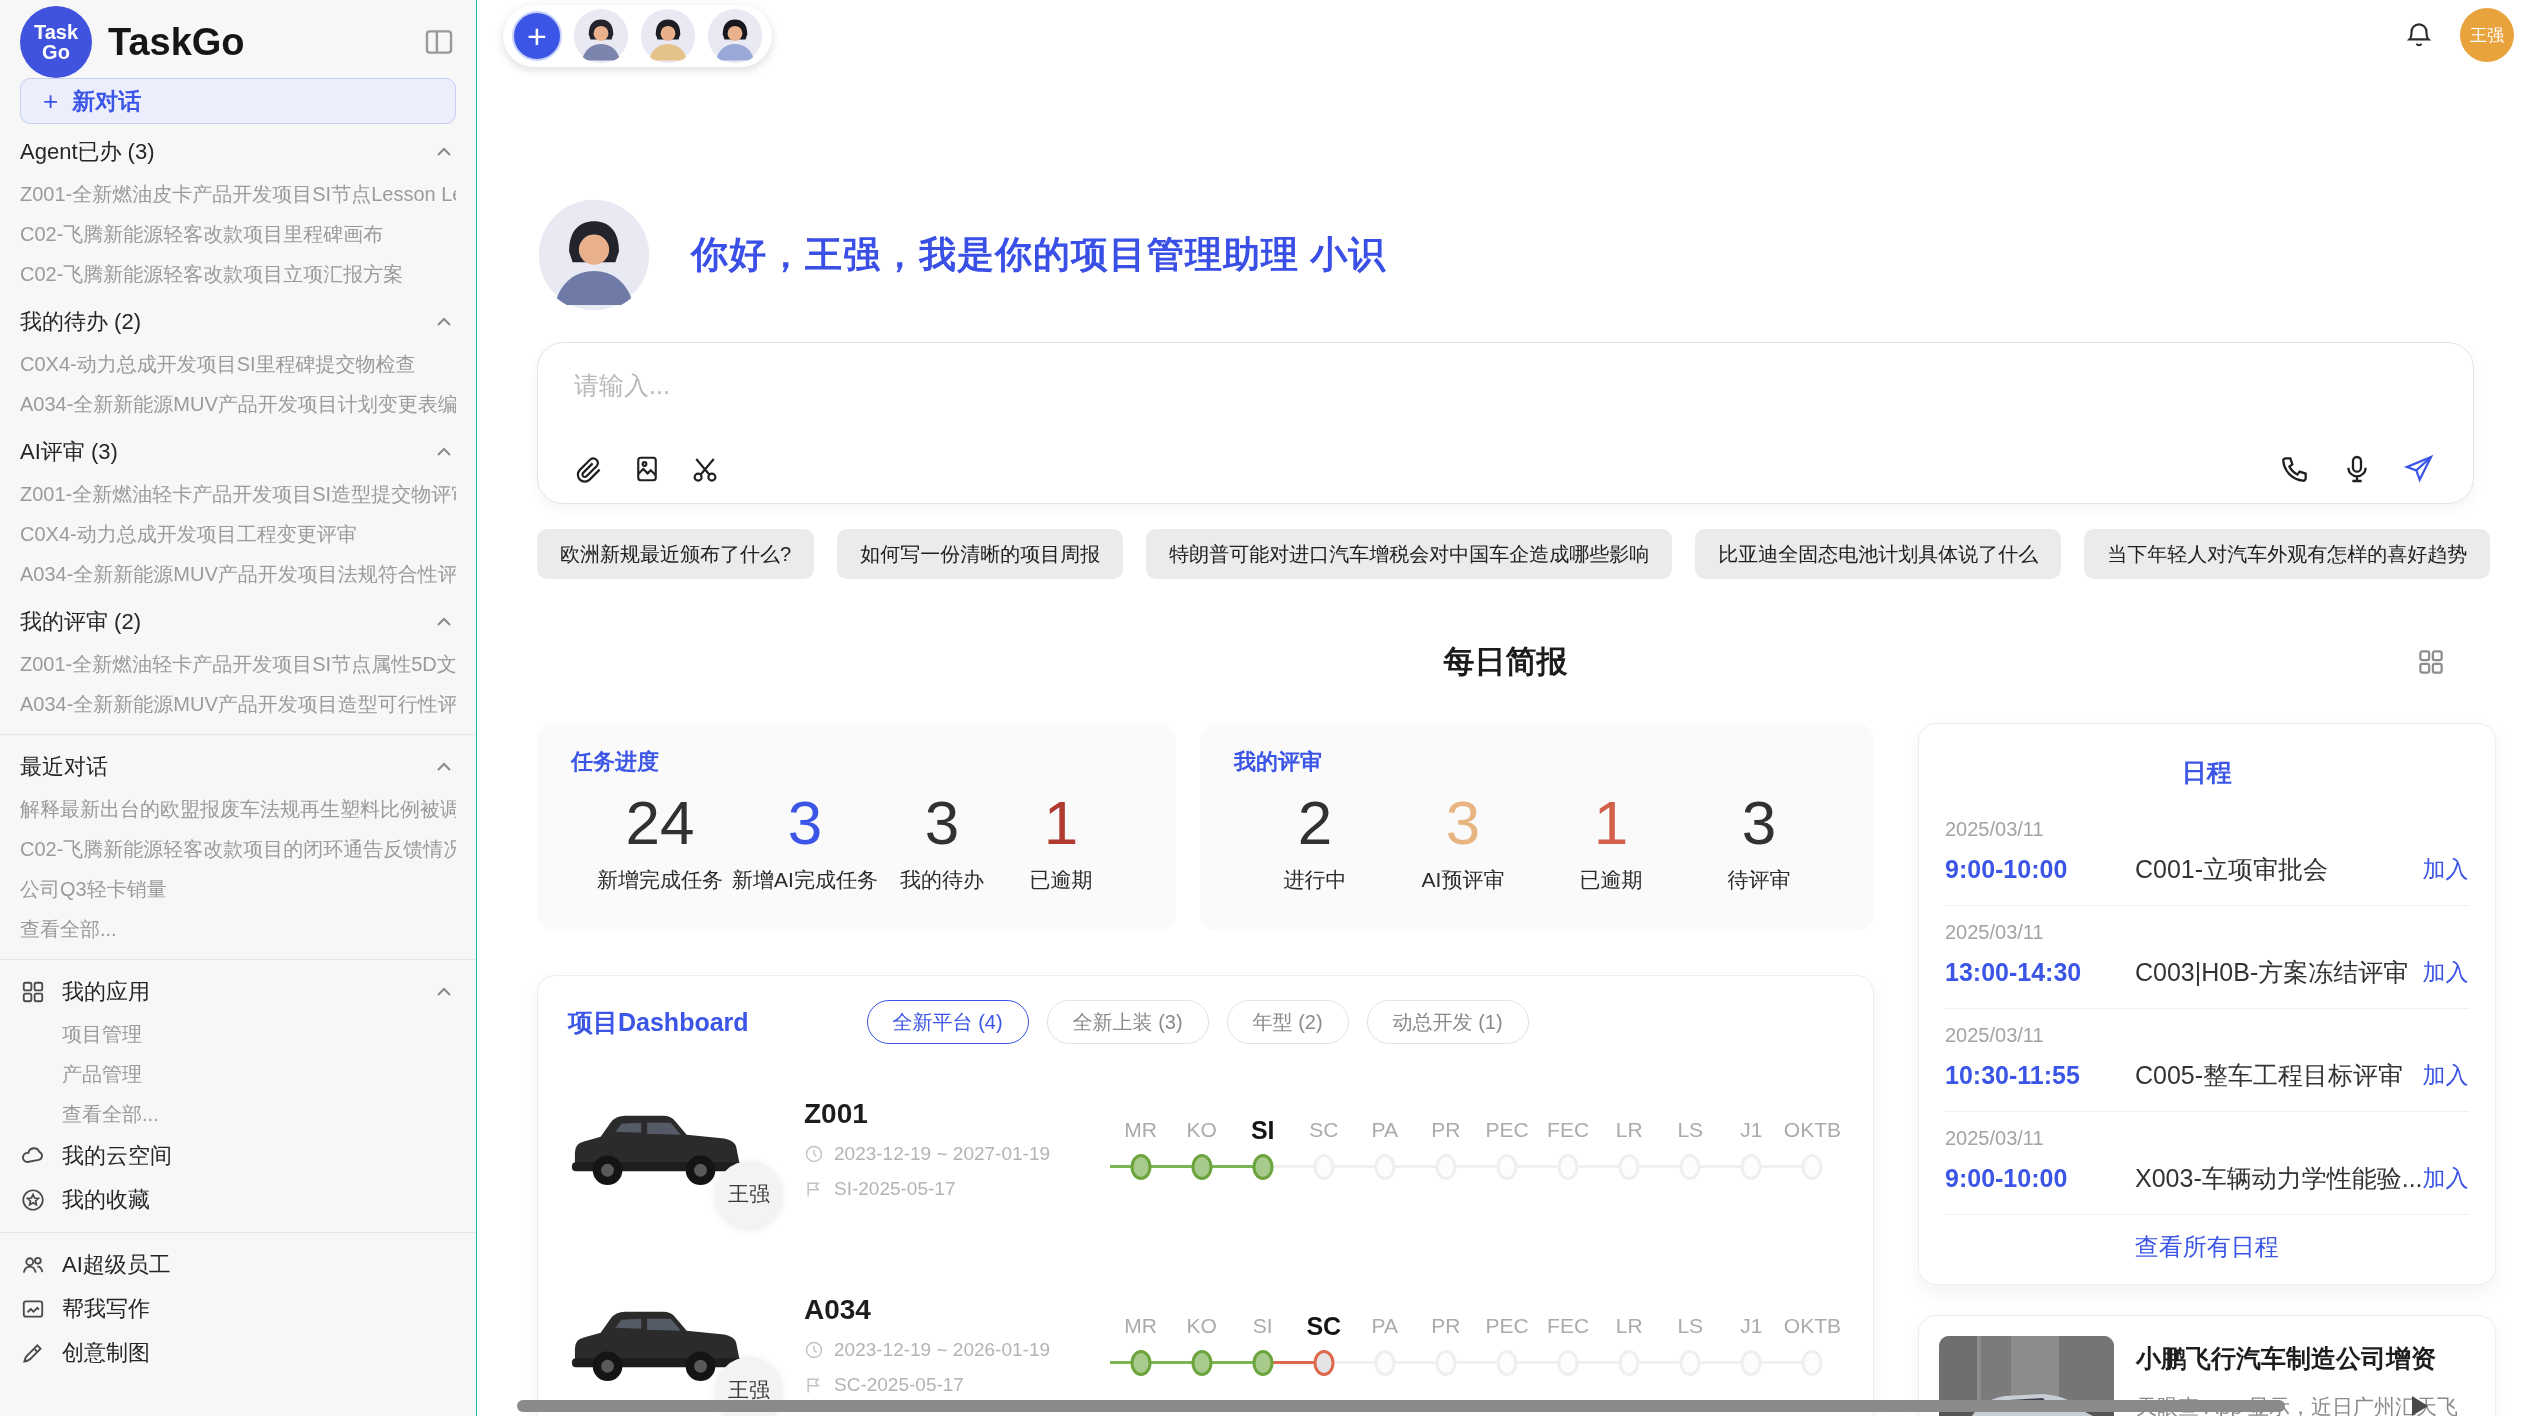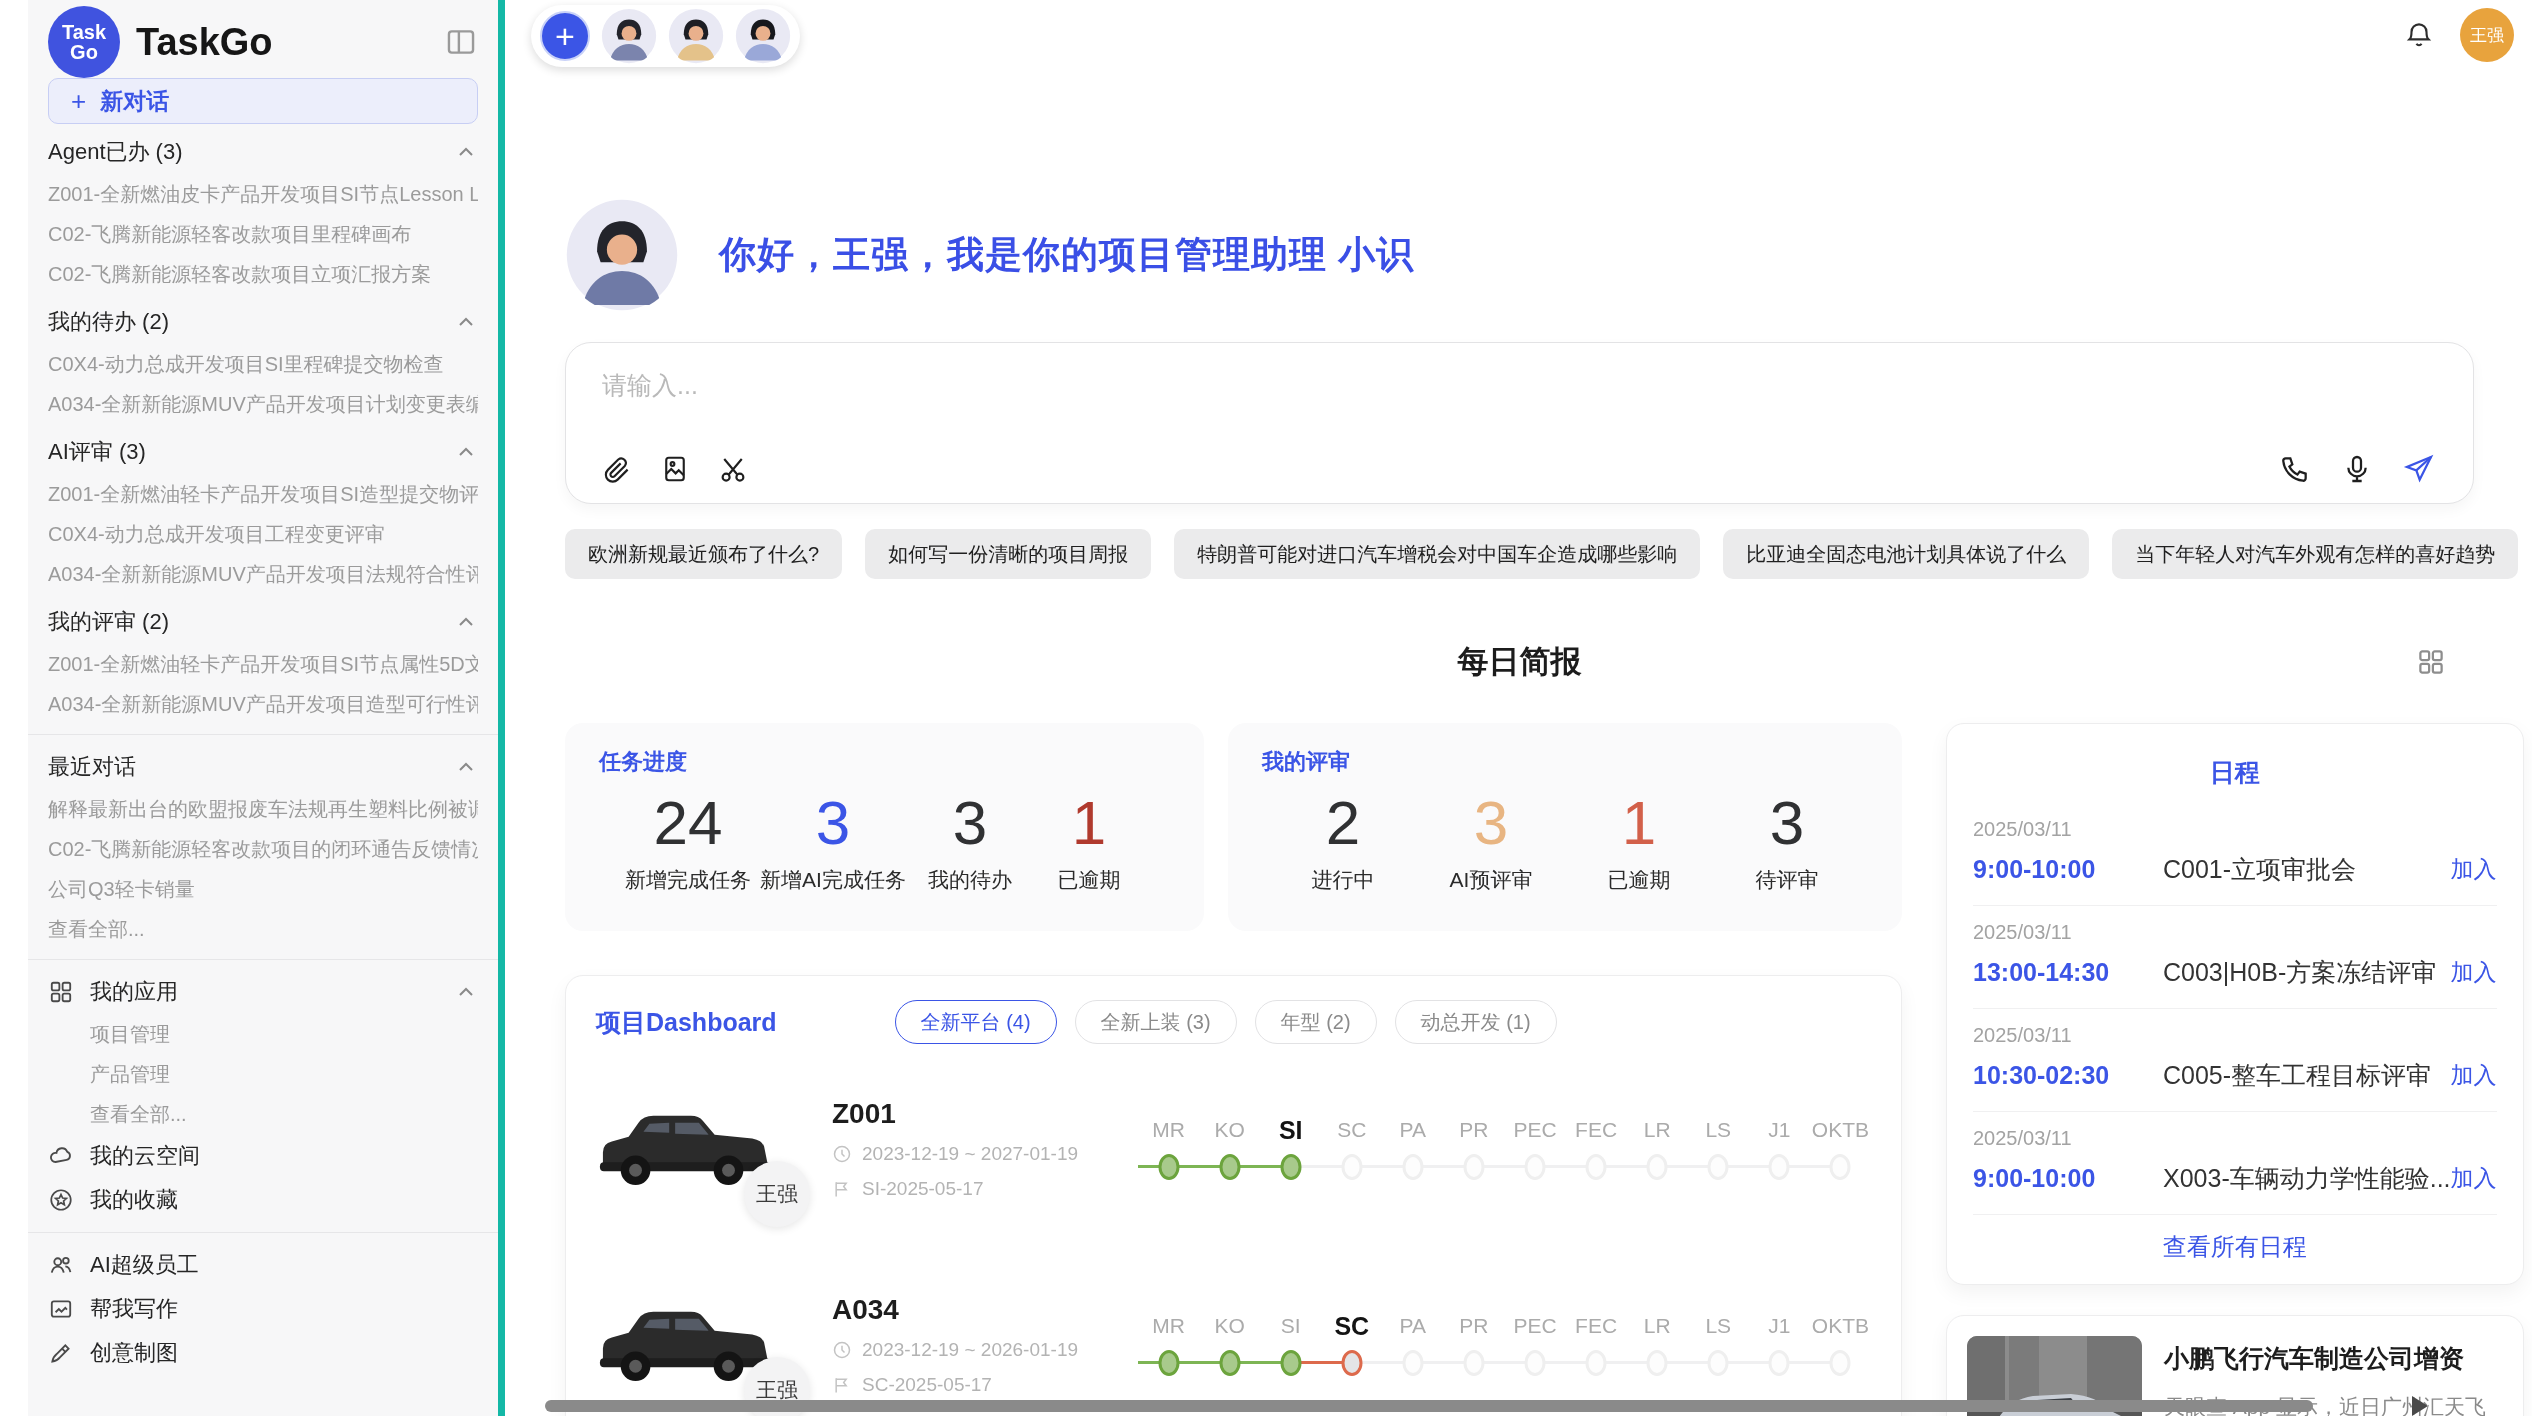--- a/index.html
+++ b/index.html
@@ -1,20 +1,20 @@
 <!DOCTYPE html>
 <html><head>
 <meta charset="utf-8">
 <style>
   * { margin:0; padding:0; box-sizing:border-box; }
   html,body { width:2532px; height:1416px; overflow:hidden; font-family:"Liberation Sans","DejaVu Sans",sans-serif; background:#fff; }
   .app { display:flex; width:2532px; height:1416px; overflow:hidden; }
 
   
-  .sidebar { width:477px; min-width:477px; height:100%; background:#f7f7f8; border-right:7px solid #14b8a6; padding:0 20px; overflow:hidden;margin-left:28px; }
+  .sidebar { width:477px; min-width:477px; height:100%; background:#f7f7f8; border-right:1px solid #14b8a6; padding:0 20px; overflow:hidden; }
   .side-header { display:flex; align-items:center; padding-top:12px; height:72px; }
   .logo { width:72px; height:72px; min-width:72px; border-radius:50%; background:#4053df; color:#fff; display:flex; flex-direction:column; align-items:center; justify-content:center; font-size:20px; font-weight:700; line-height:1.0; }
   .app-title { font-size:38px; font-weight:700; color:#161616; margin-left:16px; }
   .panel-toggle { margin-left:auto; width:34px; height:34px; color:#9a9a9a; cursor:pointer; }
   .icon { display:inline-block; }
   .icon svg { width:100%; height:100%; display:block; }
 
   .new-chat { margin-top:6px; width:100%; height:46px; border-radius:10px; background:#eceefb; border:1px solid #c7cef4; color:#3b55e6; font-size:23px; font-weight:600; display:flex; align-items:center; gap:14px; padding:0 22px; cursor:pointer; font-family:inherit; }
   .new-chat .plus-glyph { font-size:26px; font-weight:400; line-height:1; }
 
@@ -743,21 +743,21 @@
                   <div class="sched-date">2025/03/11</div>
                   <div class="sched-main">
                     <span class="sched-time">13:00-14:30</span>
                     <span class="sched-title">C003|H0B-方案冻结评审</span>
                     <span class="sched-join">加入</span>
                   </div>
                 </div>
                 <div class="sched-entry">
                   <div class="sched-date">2025/03/11</div>
                   <div class="sched-main">
-                    <span class="sched-time">10:30-02:30</span>
+                    <span class="sched-time">10:30-11:55</span>
                     <span class="sched-title">C005-整车工程目标评审</span>
                     <span class="sched-join">加入</span>
                   </div>
                 </div>
                 <div class="sched-entry">
                   <div class="sched-date">2025/03/11</div>
                   <div class="sched-main">
                     <span class="sched-time">9:00-10:00</span>
                     <span class="sched-title">X003-车辆动力学性能验...</span>
                     <span class="sched-join">加入</span>

